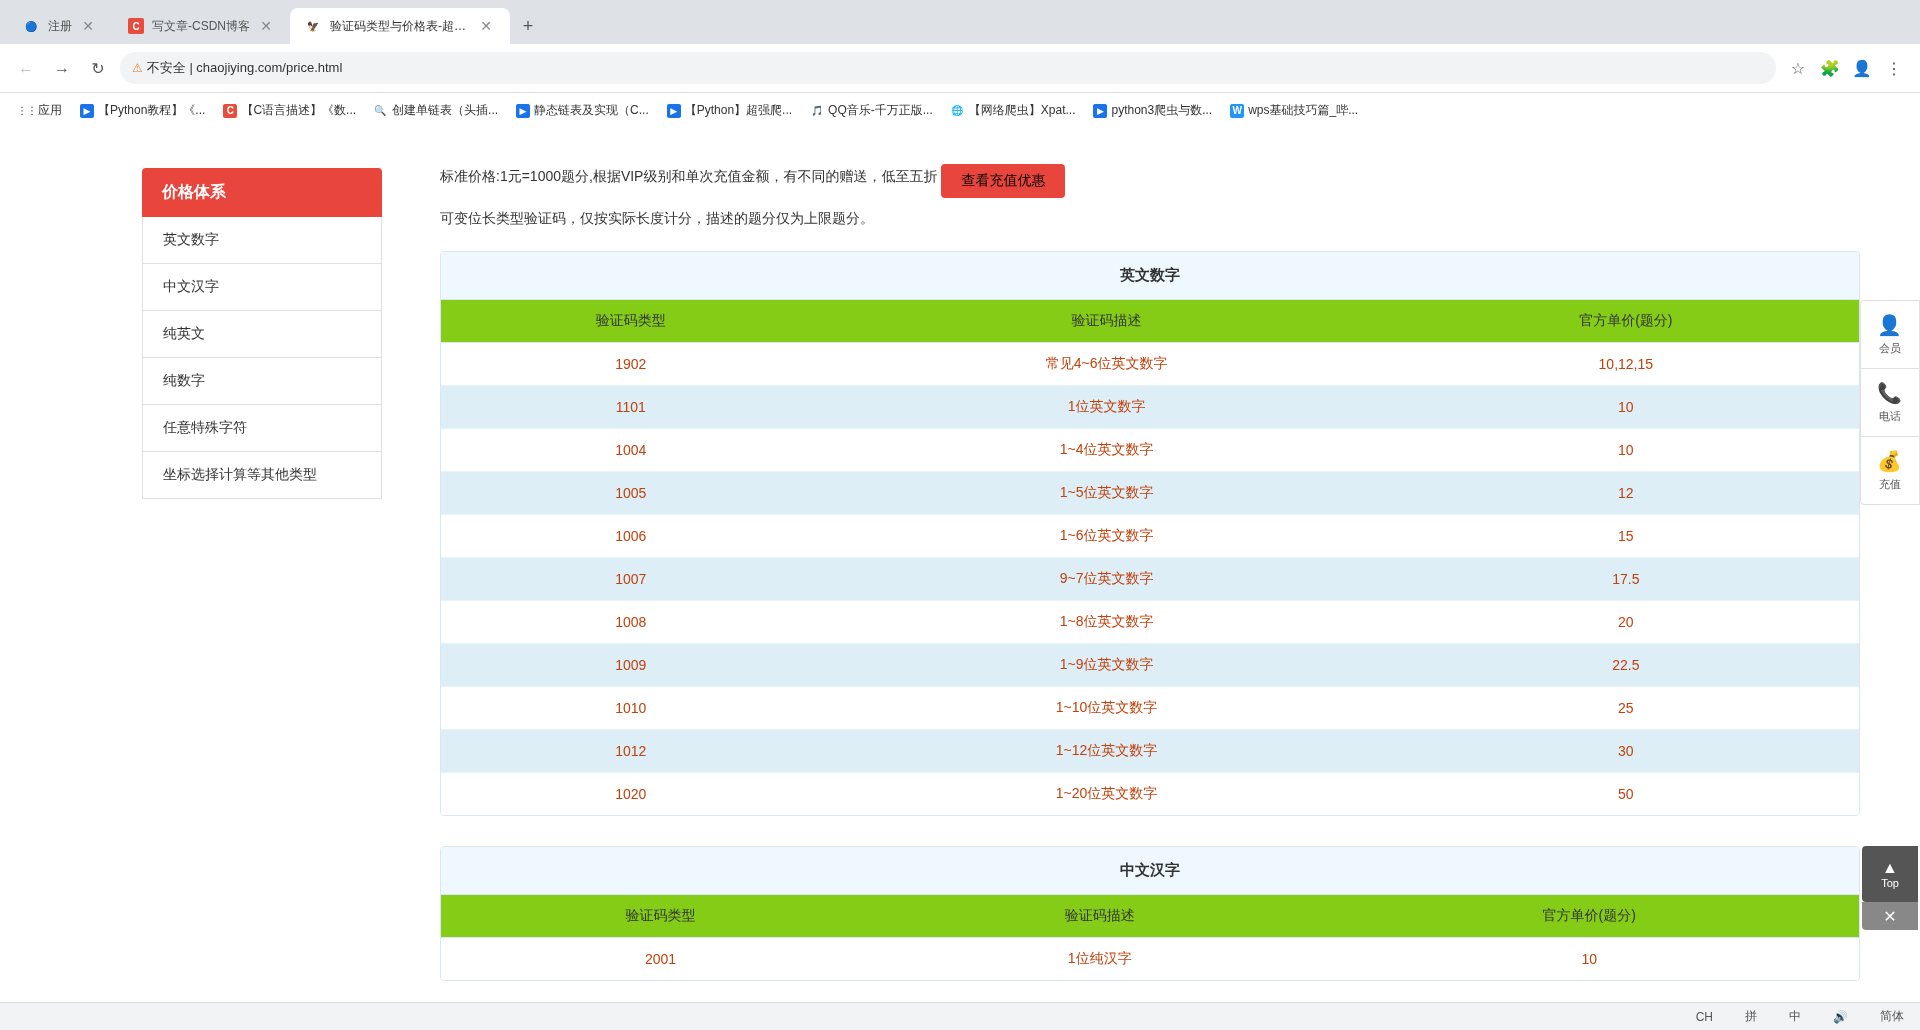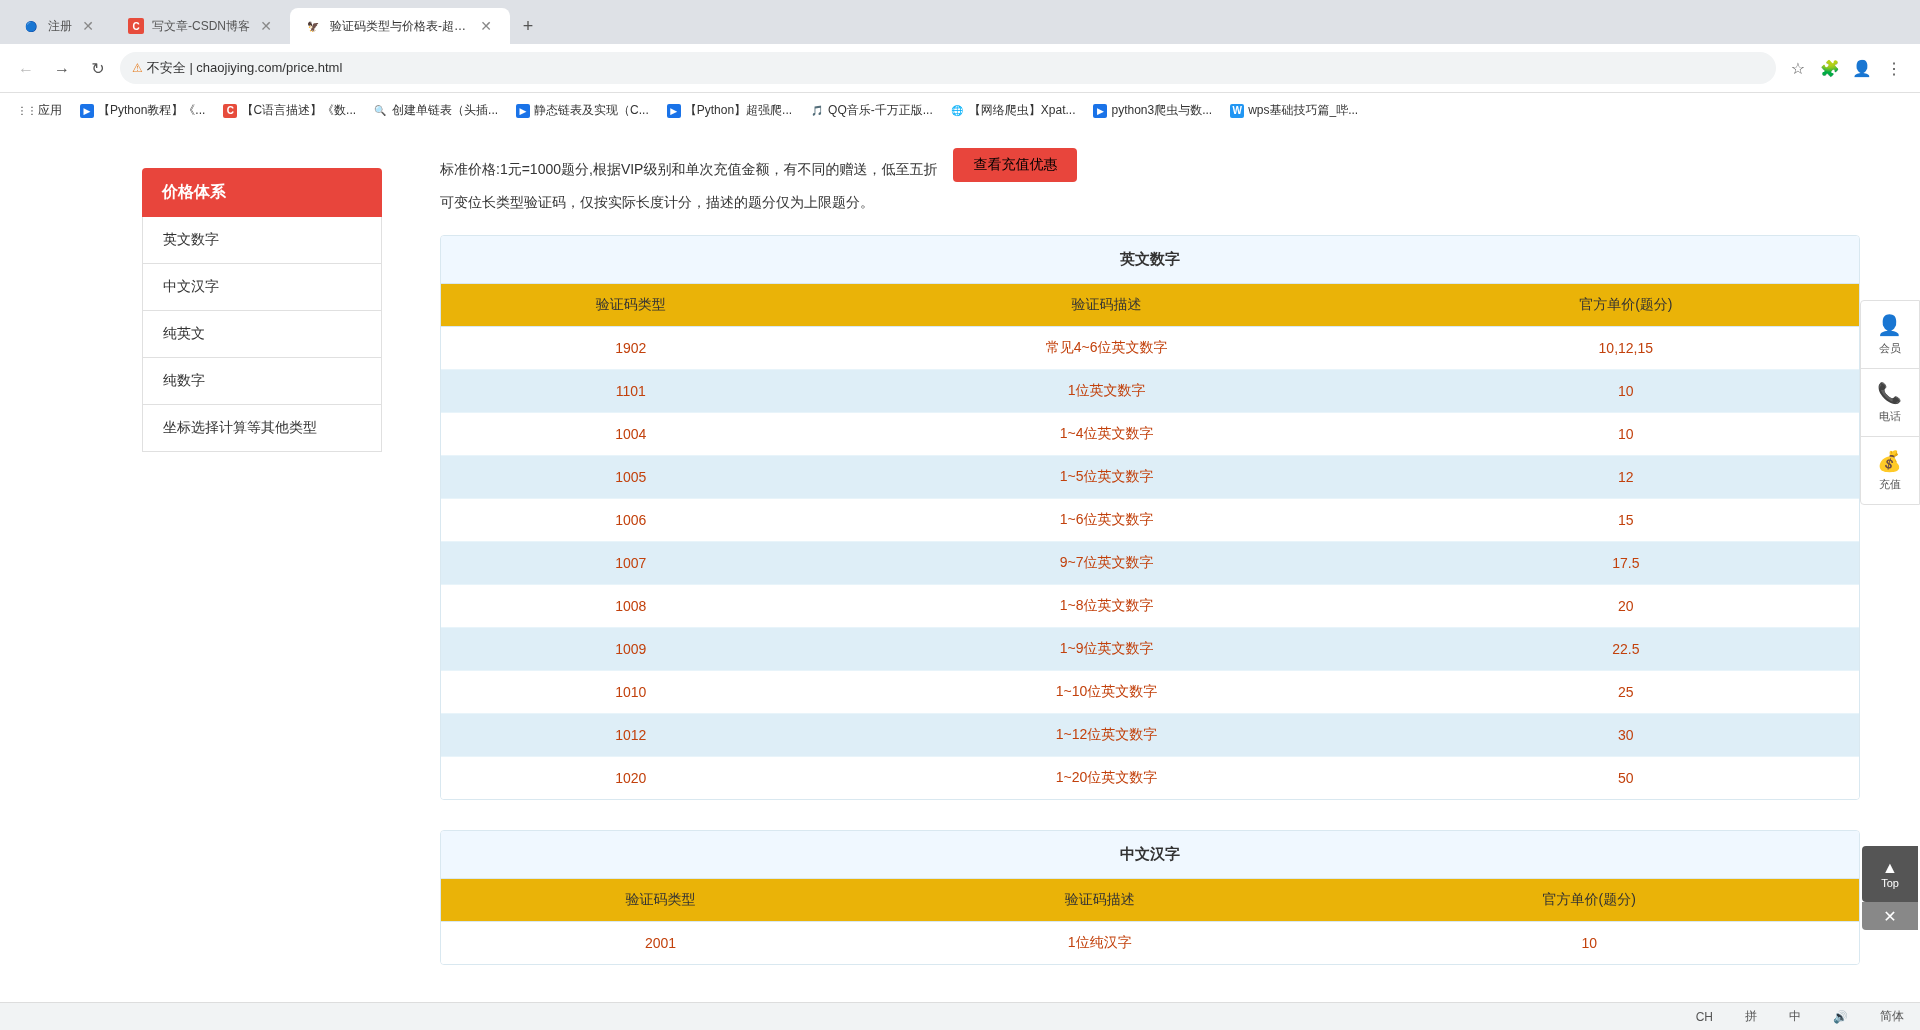--- a/index.html
+++ b/index.html
@@ -194,23 +194,24 @@
     }
 
     .price-info {
       margin-bottom: 20px;
       font-size: 14px;
       color: #333;
       line-height: 1.8;
     }
     .price-info-row {
       display: flex;
-      align-items: flex-end;
-      gap: 16px;
+      align-items: flex-start;
+      gap: 4px;
       margin-bottom: 8px;
+      margin-top: 16px;
     }
     .charge-btn {
       background: #e8453c;
       color: #000000;
       border: none;
       padding: 8px 20px;
       border-radius: 4px;
       cursor: pointer;
       font-size: 14px;
       white-space: nowrap;
@@ -232,21 +233,21 @@
       font-size: 15px;
       font-weight: bold;
       color: #333;
       border-bottom: 1px solid #d9e8f0;
     }
     table {
       width: 100%;
       border-collapse: collapse;
     }
     table th {
-      background: #eab308;
+      background: #84cc16;
       padding: 12px 16px;
       text-align: center;
       font-size: 14px;
       color: #333;
       font-weight: normal;
       border-bottom: 1px solid #d9e8f0;
     }
     table td {
       padding: 12px 16px;
       text-align: center;
@@ -442,20 +443,21 @@
 
 <div class="main-container">
 
   <div class="sidebar">
     <div class="sidebar-menu">
       <div class="sidebar-header">价格体系</div>
       <div class="sidebar-item">英文数字</div>
       <div class="sidebar-item">中文汉字</div>
       <div class="sidebar-item">纯英文</div>
       <div class="sidebar-item">纯数字</div>
+      <div class="sidebar-item">任意特殊字符</div>
       <div class="sidebar-item">坐标选择计算等其他类型</div>
     </div>
   </div>
 
   <div class="content-area">
 
     <div class="price-info">
       <div class="price-info-row">
         <span>标准价格:1元=1000题分,根据VIP级别和单次充值金额，有不同的赠送，低至五折</span>
         <button class="charge-btn">查看充值优惠</button>

